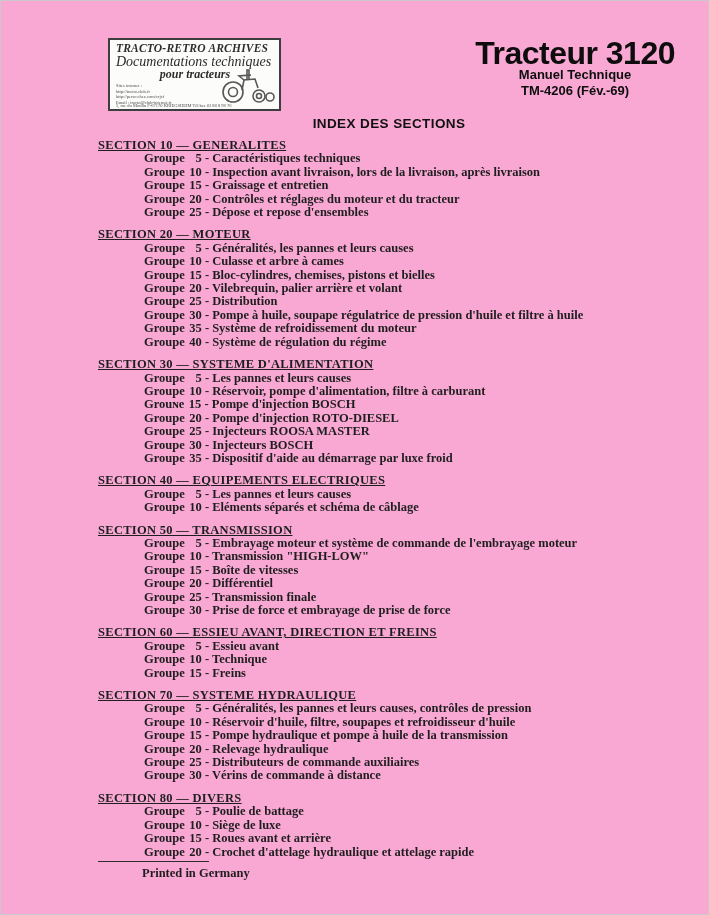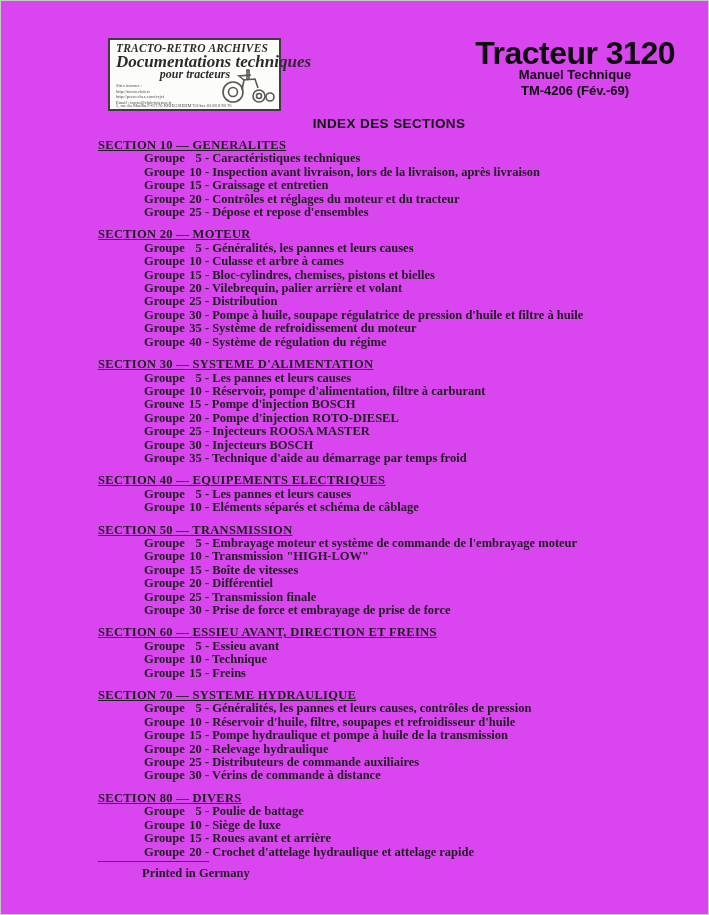--- a/index.html
+++ b/index.html
@@ -1,39 +1,39 @@
 <!DOCTYPE html>
 <html><head>
 <meta charset="utf-8">
 <style>
   html,body { margin:0; padding:0; background:#ffffff; }
   .page {
     position:relative;
     width:709px; height:915px;
     margin:0 auto;
-    background:#d946ef;
+    background:#f9a8d4;
     border:1px solid #c9c9c9;
     box-sizing:border-box;
     font-family:"Liberation Serif", serif;
     color:#1e1e1e;
     overflow:hidden;
   }
 
   
   .stamp {
     position:absolute; left:107px; top:37px;
     width:173px; height:73px;
     border:2px solid #3d3d3d;
     box-sizing:border-box;
     padding:2px 5px 2px 6px;
     color:#2c2c2c;
     background:#fcfcfb;
   }
   .stamp-line1 { font-style:italic; font-weight:bold; font-size:11.5px; line-height:13px; letter-spacing:0.2px; white-space:nowrap; }
-  .stamp-line2 { font-style:italic; font-weight:bold; font-size:17px; line-height:13px; white-space:nowrap; }
+  .stamp-line2 { font-style:italic; font-weight:normal; font-size:14px; line-height:13px; white-space:nowrap; }
   .stamp-line3 { font-style:italic; font-weight:bold; font-size:12px; line-height:13px; white-space:nowrap;text-align:center; }
   .stamp-small { margin-top:2px; font-size:4.5px; line-height:5.5px; color:#4c4c4c; width:95px; }
   .stamp-address { position:absolute; left:6px; bottom:1px; font-size:4.5px; color:#4c4c4c; white-space:nowrap; }
   .tractor { position:absolute; right:4px; top:26px; opacity:0.85; }
 
   
   .title-block {
     position:absolute; top:38px; right:33px;
     text-align:center;
     font-family:"Liberation Sans", sans-serif;
@@ -126,21 +126,21 @@
           <div class="group-line"><span>Groupe</span><span class="gnum">40</span><span> - Système de régulation du régime</span></div>
         </div>
         <div class="section">
           <div class="section-header">SECTION 30 — SYSTEME D'ALIMENTATION</div>
           <div class="group-line"><span>Groupe</span><span class="gnum">5</span><span> - Les pannes et leurs causes</span></div>
           <div class="group-line"><span>Groupe</span><span class="gnum">10</span><span> - Réservoir, pompe d'alimentation, filtre à carburant</span></div>
           <div class="group-line"><span>Grouɴe</span><span class="gnum">15</span><span> - Pompe d'injection BOSCH</span></div>
           <div class="group-line"><span>Groupe</span><span class="gnum">20</span><span> - Pompe d'injection ROTO-DIESEL</span></div>
           <div class="group-line"><span>Groupe</span><span class="gnum">25</span><span> - Injecteurs ROOSA MASTER</span></div>
           <div class="group-line"><span>Groupe</span><span class="gnum">30</span><span> - Injecteurs BOSCH</span></div>
-          <div class="group-line"><span>Groupe</span><span class="gnum">35</span><span> - Technique d'aide au démarrage par temps froid</span></div>
+          <div class="group-line"><span>Groupe</span><span class="gnum">35</span><span> - Dispositif d'aide au démarrage par luxe froid</span></div>
         </div>
         <div class="section">
           <div class="section-header">SECTION 40 — EQUIPEMENTS ELECTRIQUES</div>
           <div class="group-line"><span>Groupe</span><span class="gnum">5</span><span> - Les pannes et leurs causes</span></div>
           <div class="group-line"><span>Groupe</span><span class="gnum">10</span><span> - Eléments séparés et schéma de câblage</span></div>
         </div>
         <div class="section">
           <div class="section-header">SECTION 50 — TRANSMISSION</div>
           <div class="group-line"><span>Groupe</span><span class="gnum">5</span><span> - Embrayage moteur et système de commande de l'embrayage moteur</span></div>
           <div class="group-line"><span>Groupe</span><span class="gnum">10</span><span> - Transmission "HIGH-LOW"</span></div>

